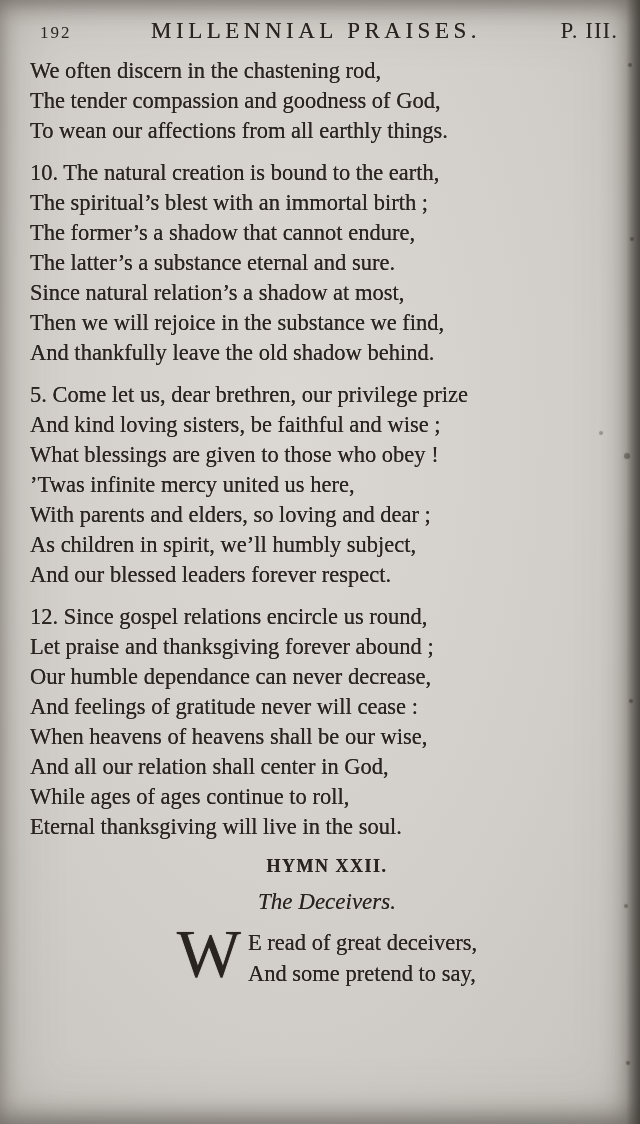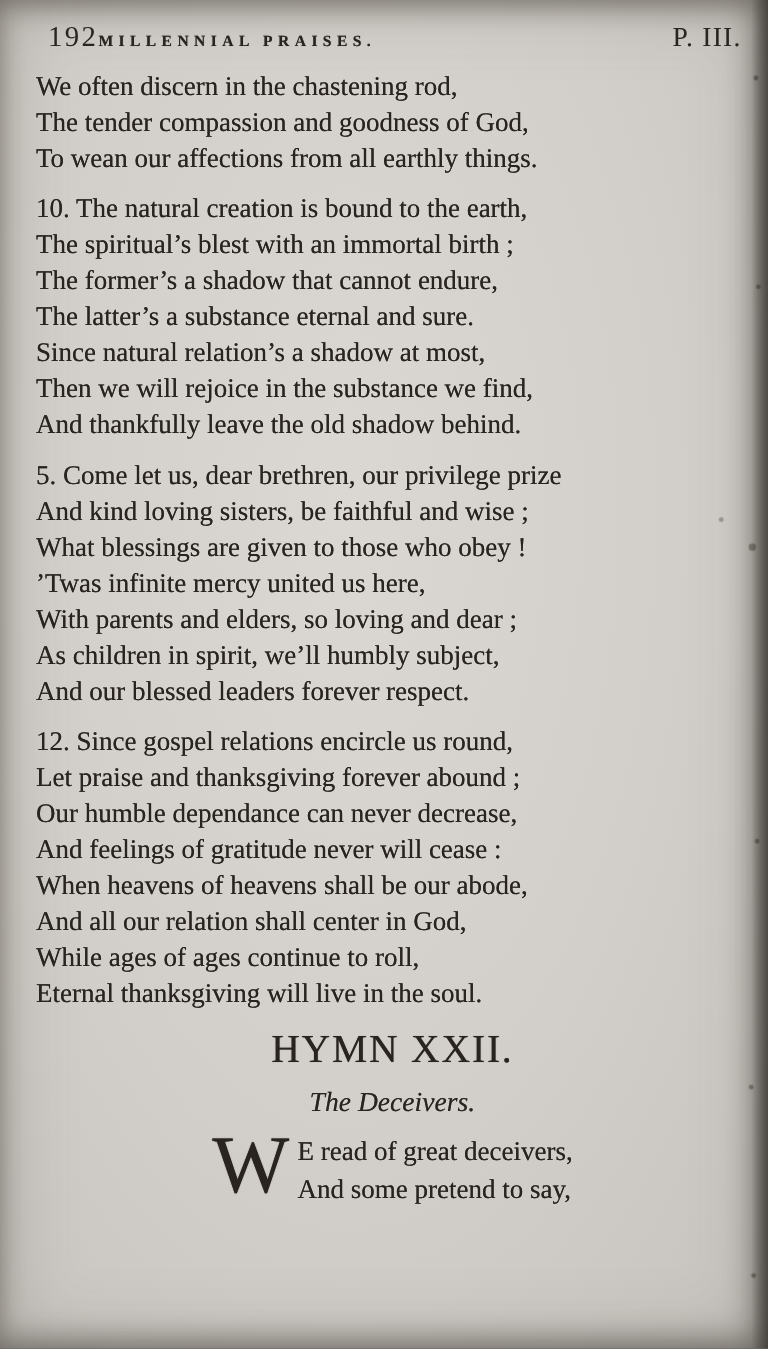--- a/index.html
+++ b/index.html
@@ -43,53 +43,54 @@
       625px 905px 1px 1px rgba(55, 48, 42, 0.45),
       627px 1062px 1px 1px rgba(55, 48, 42, 0.5),
       600px 432px 1px 1px rgba(70, 60, 50, 0.4);
   }
   .header {
     display: flex;
     align-items: baseline;
     padding: 18px 22px 8px 40px;
   }
   .pagenum {
-    font-size: 24px;
+    font-size: 17px;
     letter-spacing: 2px;
   }
   .running-title {
     flex: 1;
-    text-align: left;
-    font-size: 13px;
+    text-align: center;
+    font-size: 23px;
     letter-spacing: 4.5px;
-    font-weight: bold;
+    font-weight: normal;
     text-shadow: 0 0 0.6px rgba(40, 34, 28, 0.7);
   }
   .part {
     font-size: 23px;
     letter-spacing: 1px;
   }
   .body-text {
     padding: 4px 16px 0 30px;
   }
   .stanza {
     margin: 0 0 12px 0;
   }
   .line {
     font-size: 22.5px;
     line-height: 30px;
     white-space: nowrap;
     text-shadow: 0 0 0.5px rgba(42, 36, 30, 0.85);
   }
   .hymn-heading {
     text-align: center;
-    font-size: 33px;
+    font-size: 18px;
     letter-spacing: 1.5px;
     margin-top: 14px;
     text-shadow: 0 0 0.6px rgba(42, 36, 30, 0.85);
+    font-weight: bold;
   }
   .hymn-subtitle {
     text-align: center;
     font-style: italic;
     font-size: 23px;
     margin-top: 12px;
     text-shadow: 0 0 0.4px rgba(42, 36, 30, 0.7);
   }
   .opening {
     display: flex;
@@ -150,21 +151,21 @@
       <div class="line">With parents and elders, so loving and dear ;</div>
       <div class="line">As children in spirit, we’ll humbly subject,</div>
       <div class="line">And our blessed leaders forever respect.</div>
     </div>
 
     <div class="stanza">
       <div class="line">12. Since gospel relations encircle us round,</div>
       <div class="line">Let praise and thanksgiving forever abound ;</div>
       <div class="line">Our humble dependance can never decrease,</div>
       <div class="line">And feelings of gratitude never will cease :</div>
-      <div class="line">When heavens of heavens shall be our abode,</div>
+      <div class="line">When heavens of heavens shall be our wise,</div>
       <div class="line">And all our relation shall center in God,</div>
       <div class="line">While ages of ages continue to roll,</div>
       <div class="line">Eternal thanksgiving will live in the soul.</div>
     </div>
 
     <div class="hymn-heading">HYMN XXII.</div>
     <div class="hymn-subtitle">The Deceivers.</div>
 
     <div class="opening">
       <span class="dropcap">W</span>

